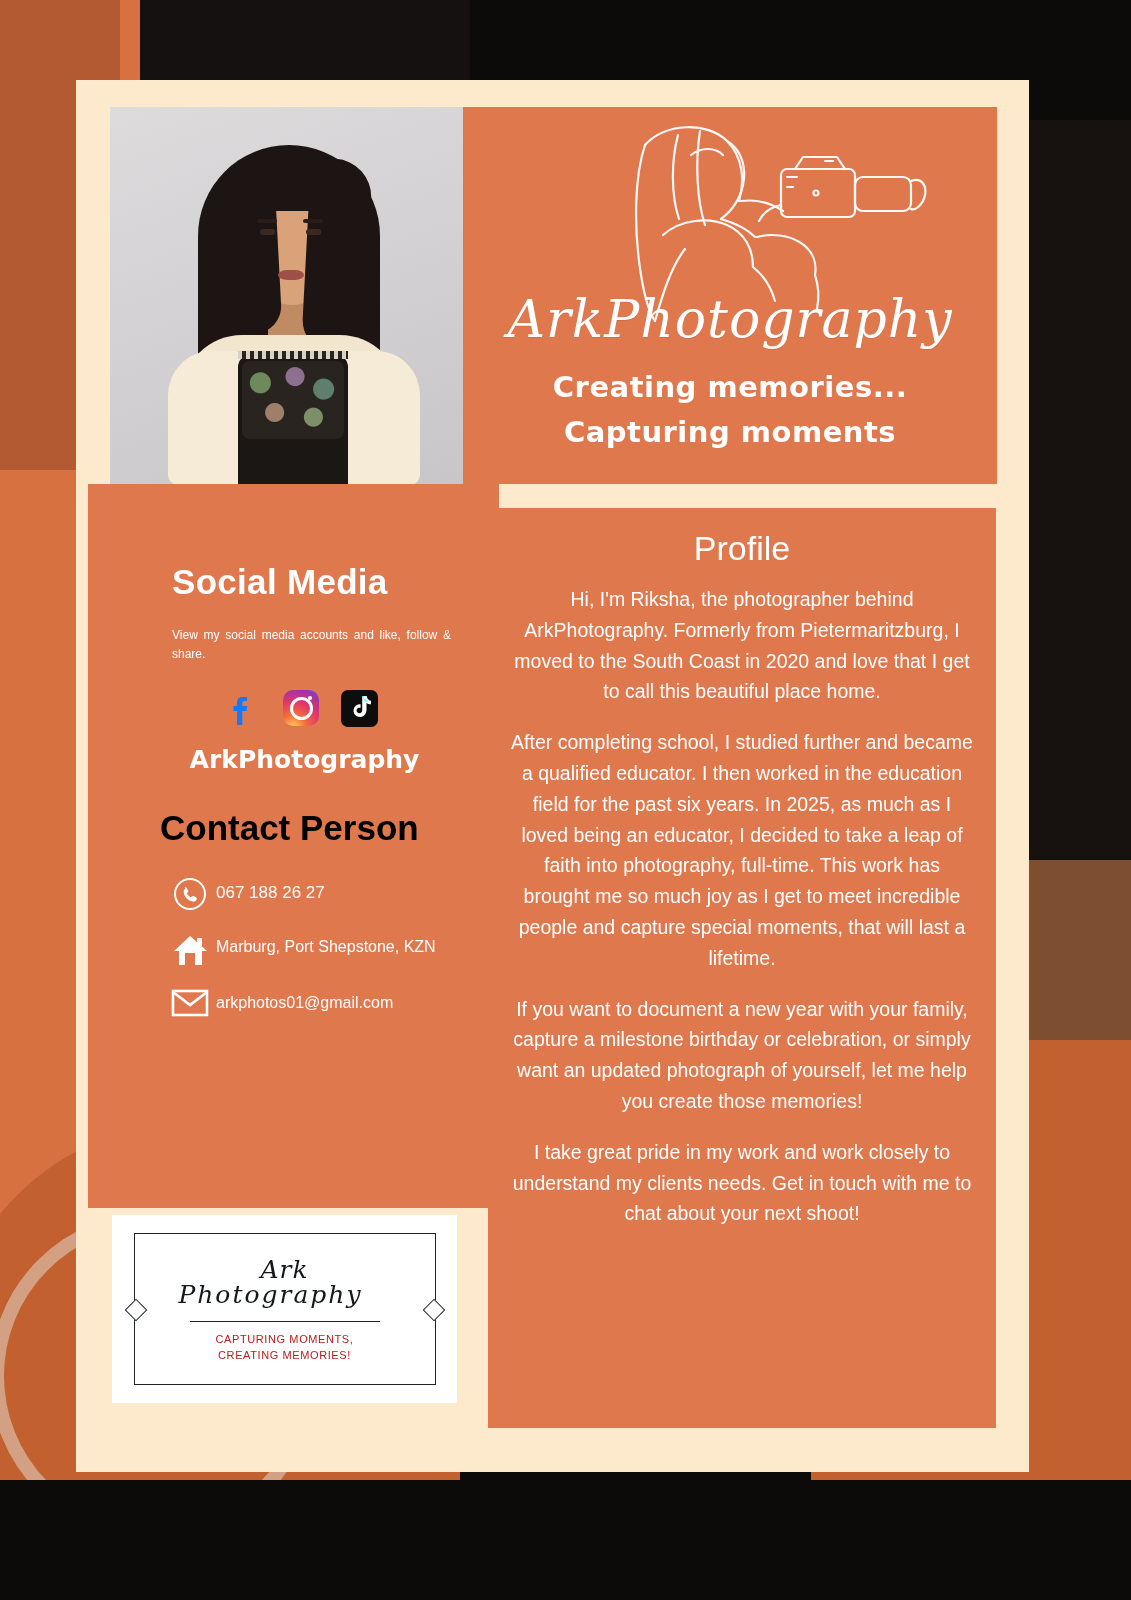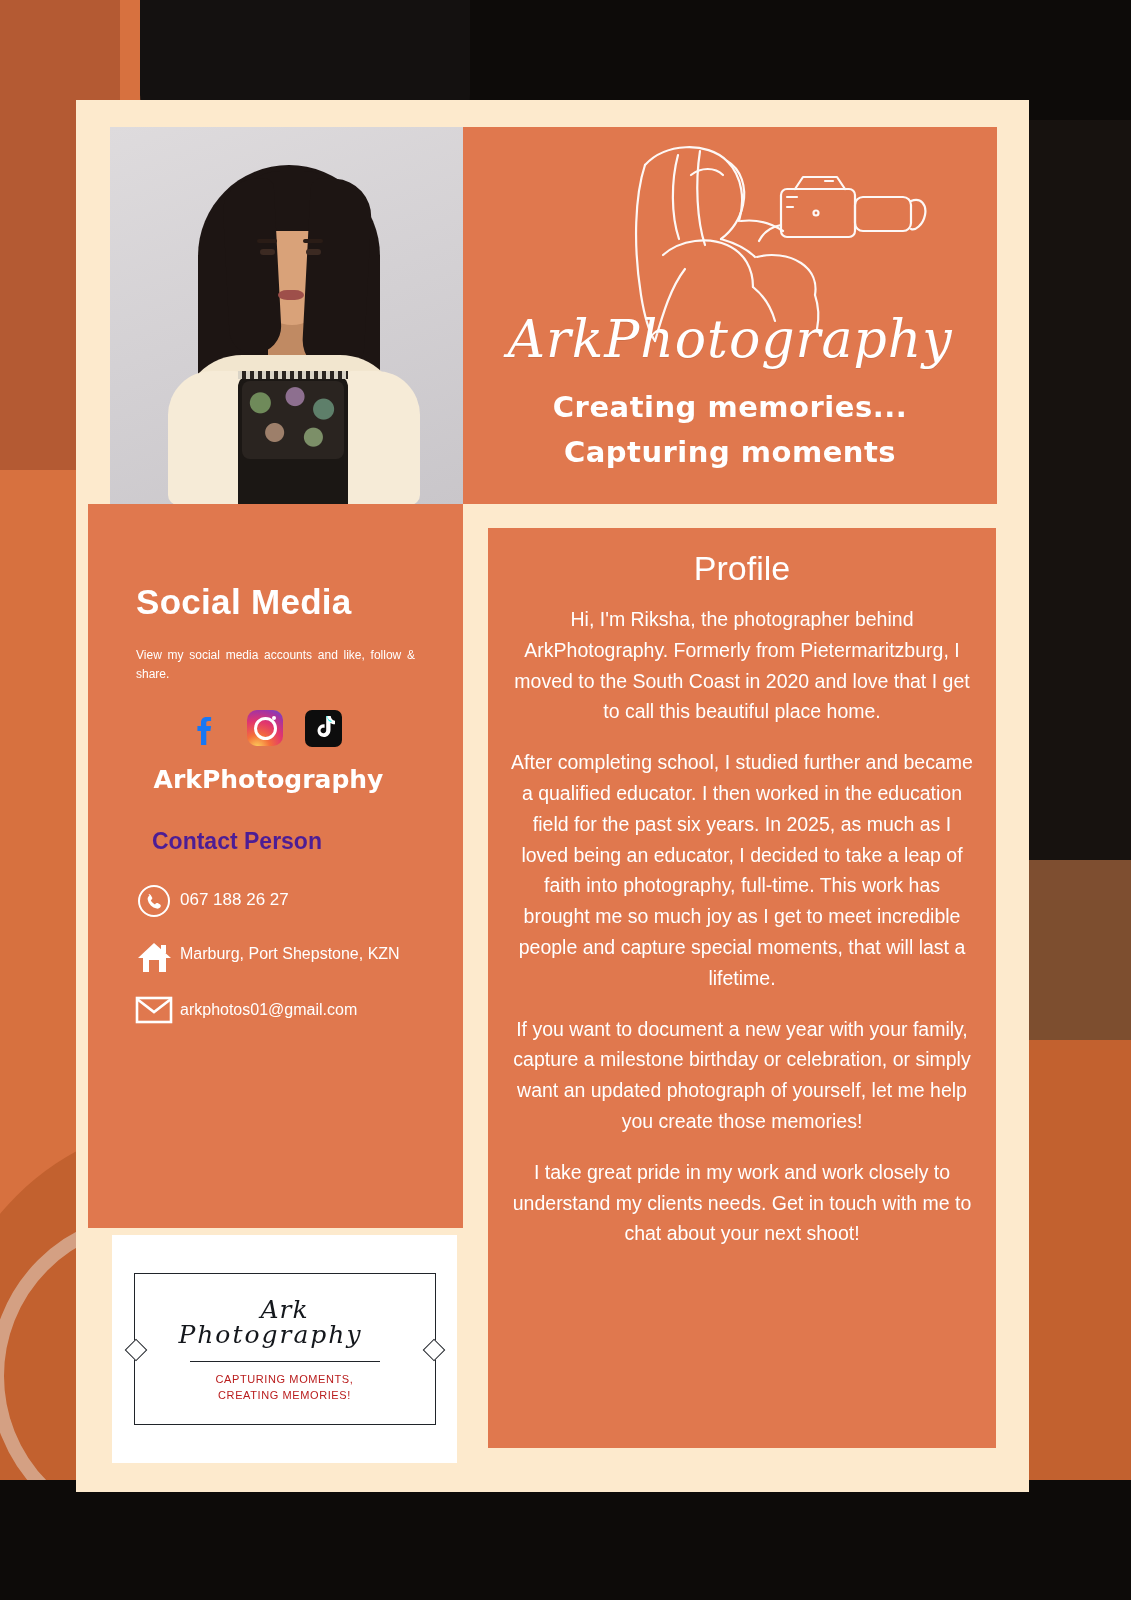--- a/index.html
+++ b/index.html
@@ -106,21 +106,21 @@
     bottom: 0;
     width: 980px;
     height: 56px;
     background: #0d0b09;
   }
 
   
   .page {
     position: absolute;
     left: 76px;
-    top: 100px;
+    top: 80px;
     width: 953px;
     height: 1392px;
     background: #fdeacd;
     box-shadow: 0 0 0 0 rgba(0,0,0,0);
     z-index: 5;
   }
 
   
   .header {
     position: absolute;
@@ -256,20 +256,21 @@
   }
 
   
   .left-col {
     position: absolute;
     left: 12px;
     top: 404px;
     width: 375px;
     height: 724px;
     background: #e0784e;
+    padding-left: 36px;
   }
   .social-title {
     margin: 78px 0 0 48px;
     font-size: 35px;
     font-weight: bold;
     color: #ffffff;
     letter-spacing: .3px;
   }
   .social-desc {
     margin: 24px 48px 0 48px;
@@ -310,24 +311,24 @@
   .social-handle {
     margin-top: 18px;
     text-align: center;
     padding-right: 14px;
     font-family: "DejaVu Sans", sans-serif;
     font-weight: bold;
     font-size: 25px;
     color: #ffffff;
   }
   .contact-title {
-    margin: 34px 0 0 64px;
-    font-size: 23px;
+    margin: 34px 0 0 36px;
+    font-size: 35px;
     font-weight: bold;
-    color: #4c1d95;
+    color: #000000;
   }
   .contact-list { margin: 26px 0 0 40px; }
   .contact-row {
     display: flex;
     align-items: flex-start;
     margin-bottom: 18px;
   }
   .contact-ico {
     width: 52px;
     flex: none;
@@ -343,21 +344,21 @@
     max-width: 238px;
   }
   .contact-txt.phone { font-size: 17px; padding-top: 8px; }
 
   
   .logo-card {
     position: absolute;
     left: 36px;
     top: 1135px;
     width: 345px;
-    height: 228px;
+    height: 188px;
     background: #ffffff;
     display: flex;
     align-items: center;
     justify-content: center;
   }
   .logo-frame {
     width: 300px;
     height: 150px;
     border: 1px solid #20242a;
     position: relative;

